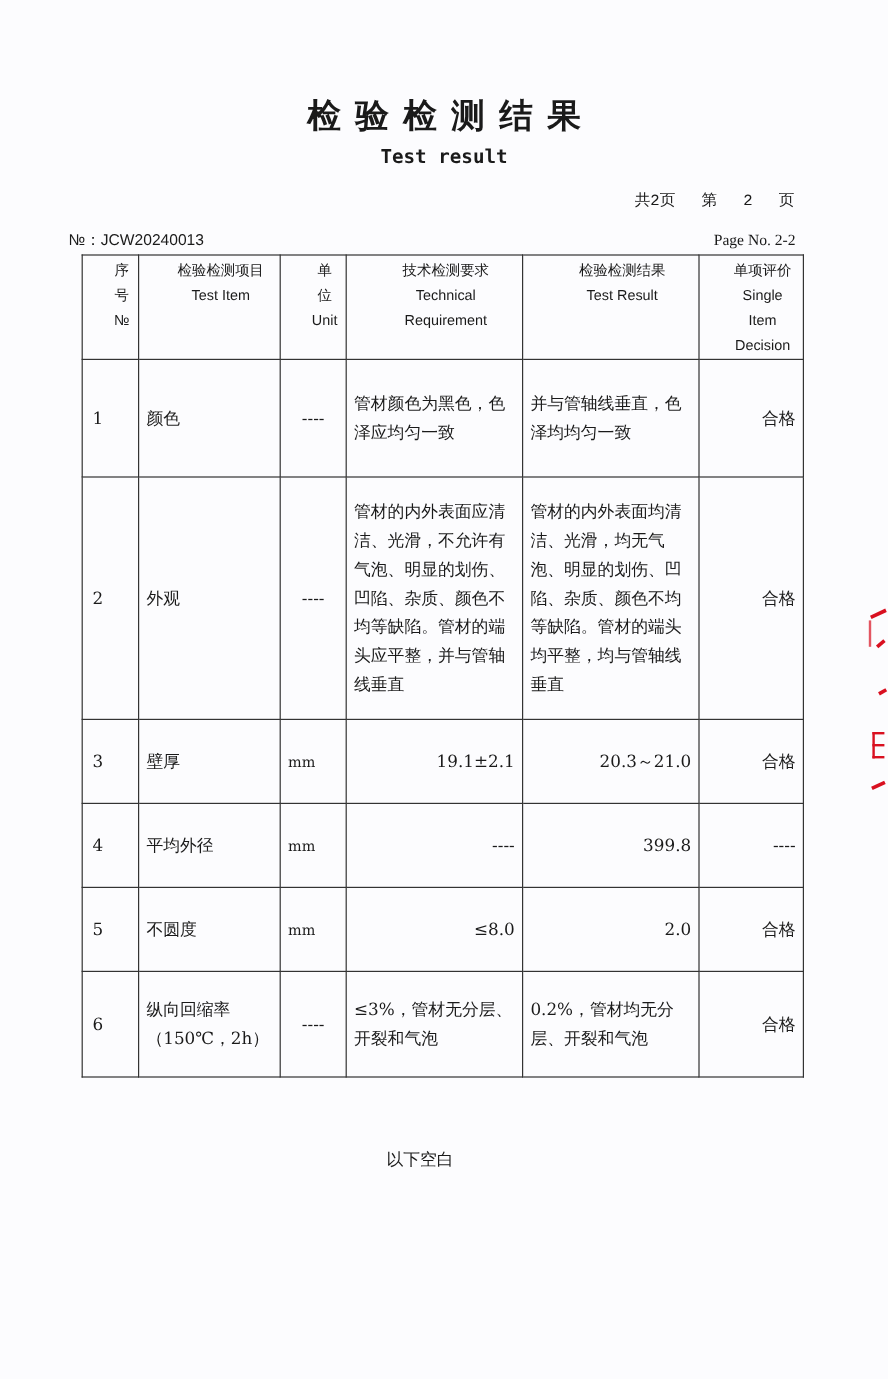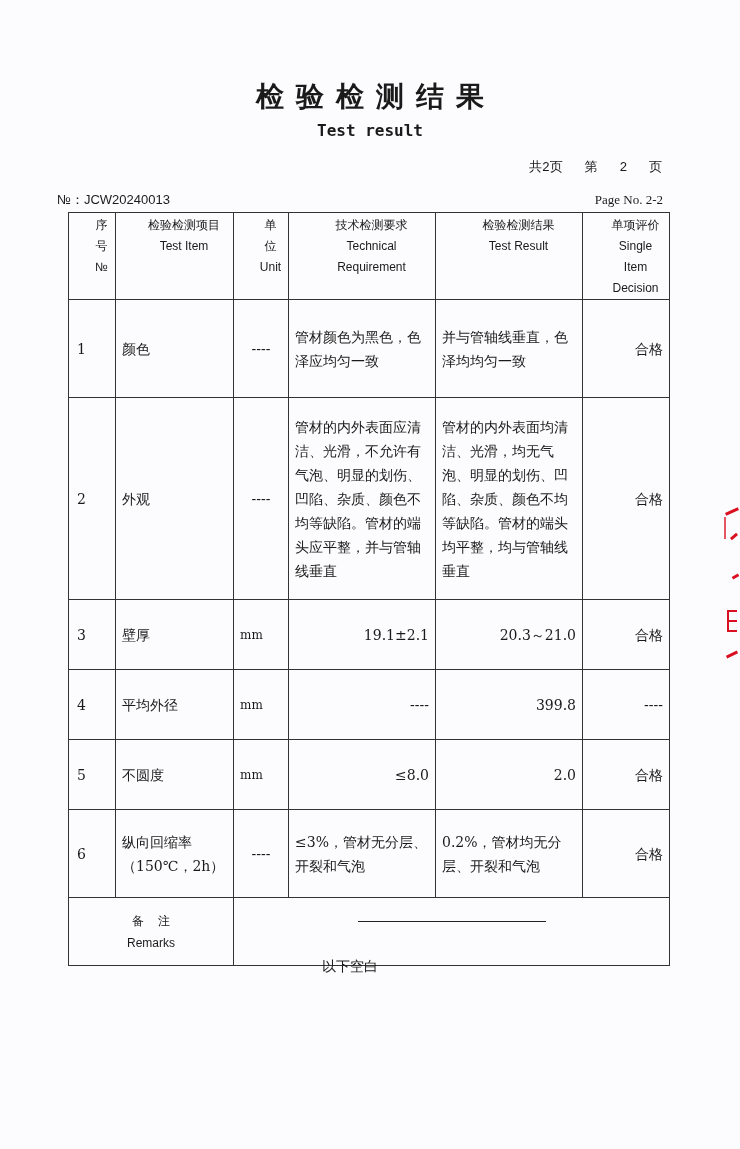--- a/index.html
+++ b/index.html
@@ -139,29 +139,20 @@
       <td class="c-center">合格</td>
     </tr>
     <tr style="height:88px">
       <td class="c-no">6</td>
       <td>纵向回缩率（150℃，2h）</td>
       <td class="dash">----</td>
       <td>≤3%，管材无分层、开裂和气泡</td>
       <td>0.2%，管材均无分层、开裂和气泡</td>
       <td class="c-center">合格</td>
     </tr>
-    <tr style="height:68px">
-      <td colspan="2" class="remarks-label" style="width:80px">
-        <span class="zh">备注</span>
-        <span>Remarks</span>
-      </td>
-      <td colspan="4">
-        <span class="remarks-line"></span>
-      </td>
-    </tr>
   </tbody>
 </table>
 
 <div class="blank-note">以下空白</div>
 
 <div class="stamp">
   <span style="left:3px;top:5px;width:14px;height:3px;transform:rotate(-25deg)"></span>
   <span style="left:2px;top:12px;width:2px;height:22px;opacity:.7"></span>
   <span style="left:8px;top:30px;width:8px;height:3px;transform:rotate(-40deg)"></span>
   <span style="left:10px;top:70px;width:7px;height:3px;transform:rotate(-30deg)"></span>

